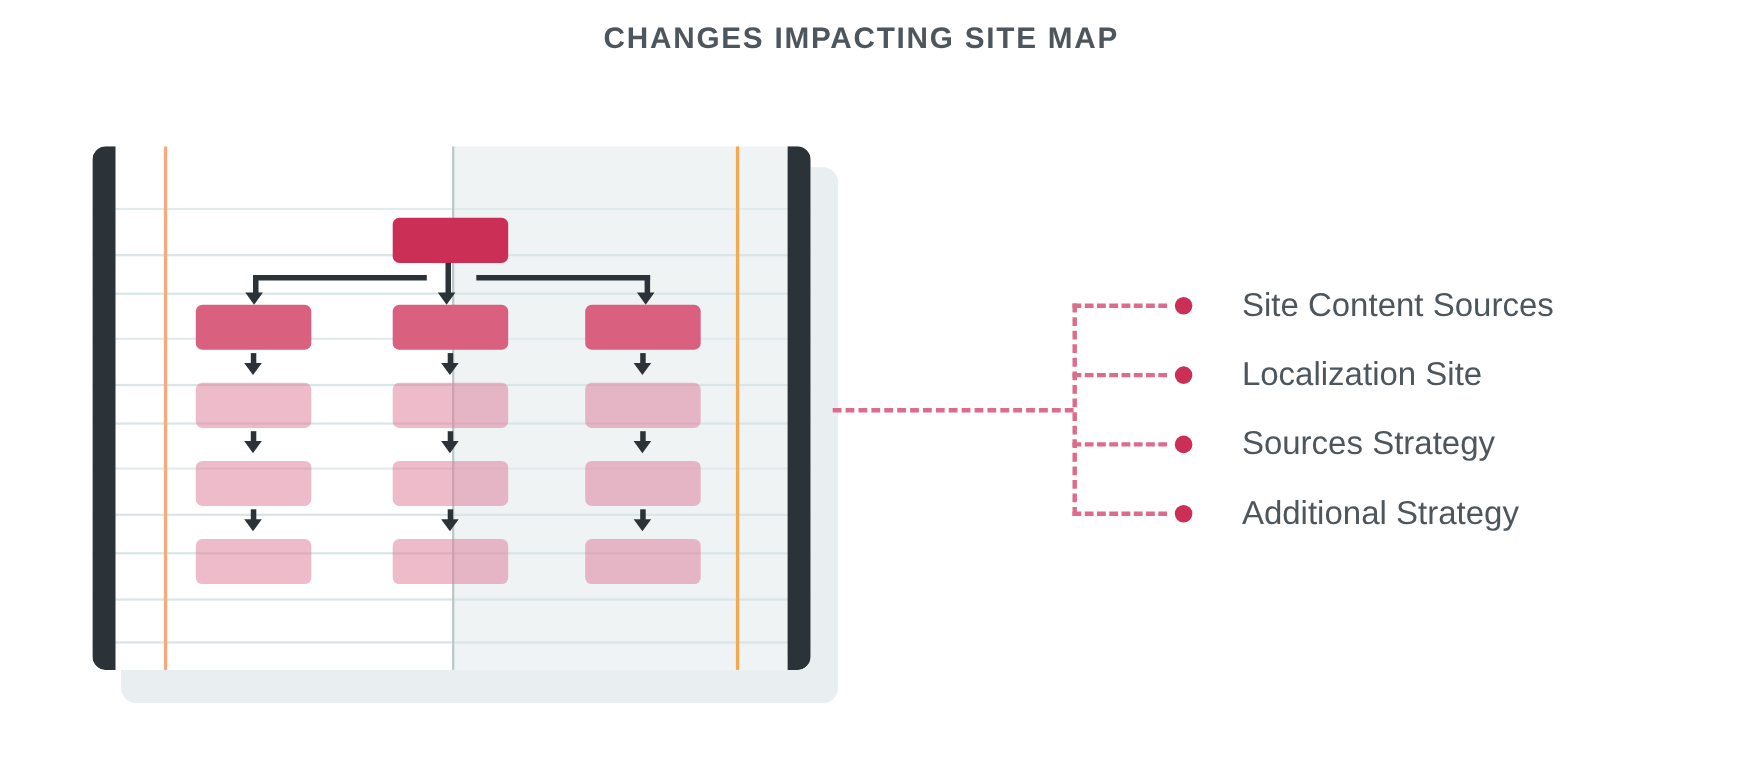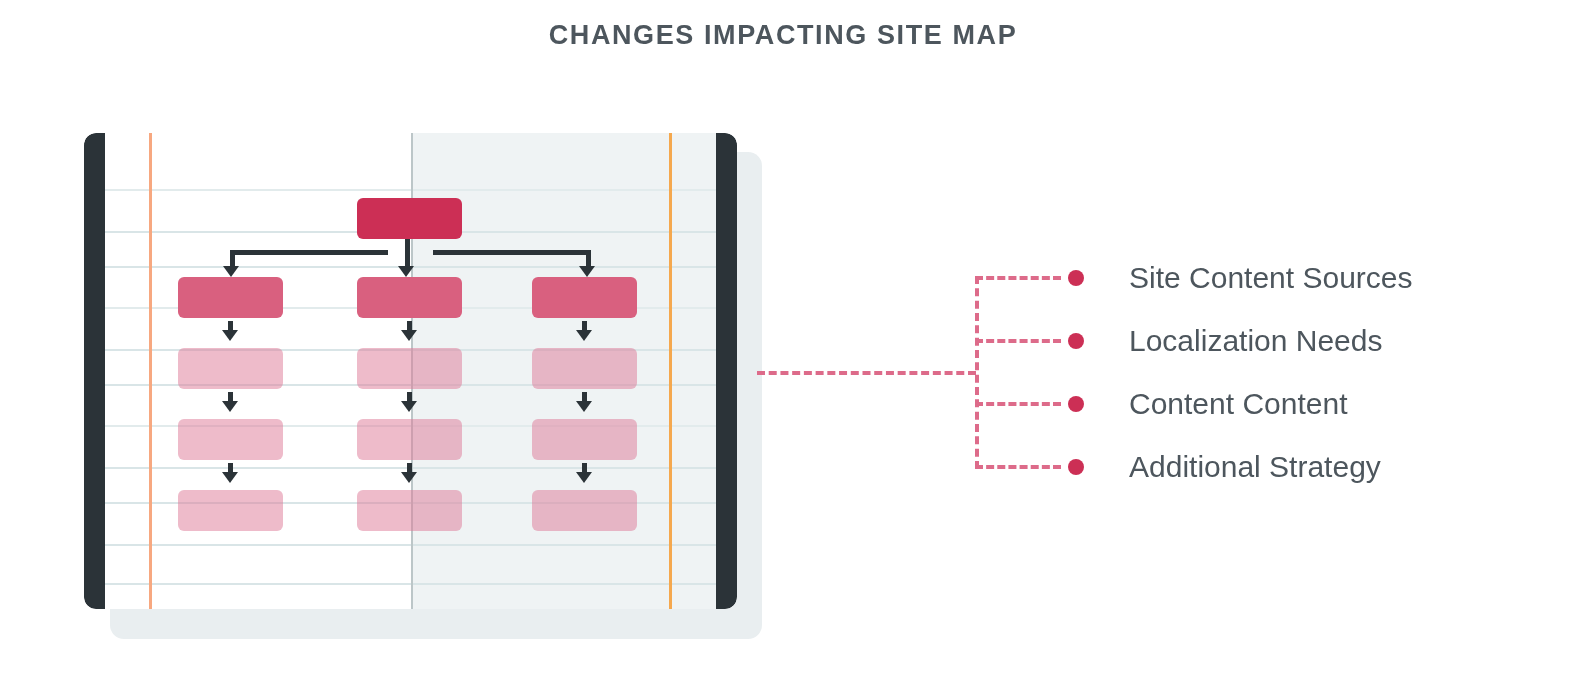--- a/index.html
+++ b/index.html
@@ -263,22 +263,22 @@
   <div class="legend-dash-h" style="left:17px; top:371px; width:219px;"></div>
 
   <div class="legend-dash-v" style="left:235px; top:276px; height:193px;"></div>
 
   <div class="legend-dash-h" style="left:235px; top:276px; width:86px;"></div>
   <div class="legend-dot" style="left:328px; top:270px;"></div>
   <div class="legend-label" style="left:389px; top:263px;">Site Content Sources</div>
 
   <div class="legend-dash-h" style="left:235px; top:339px; width:86px;"></div>
   <div class="legend-dot" style="left:328px; top:333px;"></div>
-  <div class="legend-label" style="left:389px; top:326px;">Localization Needs</div>
+  <div class="legend-label" style="left:389px; top:326px;">Localization Site</div>
 
   <div class="legend-dash-h" style="left:235px; top:402px; width:86px;"></div>
   <div class="legend-dot" style="left:328px; top:396px;"></div>
-  <div class="legend-label" style="left:389px; top:389px;">Content Content</div>
+  <div class="legend-label" style="left:389px; top:389px;">Sources Strategy</div>
 
   <div class="legend-dash-h" style="left:235px; top:465px; width:86px;"></div>
   <div class="legend-dot" style="left:328px; top:459px;"></div>
   <div class="legend-label" style="left:389px; top:452px;">Additional Strategy</div>
 </div>
 
 </body></html>

